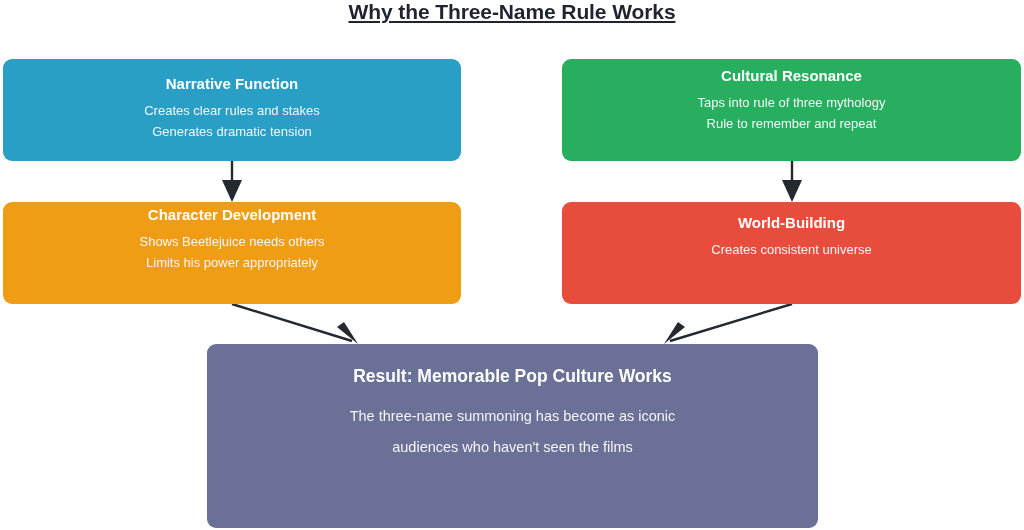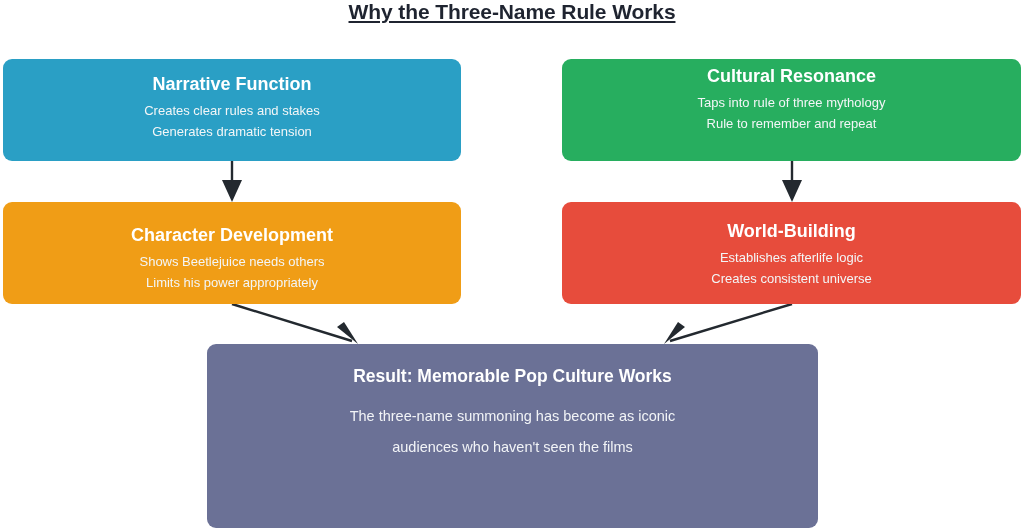--- a/index.html
+++ b/index.html
@@ -62,21 +62,21 @@
   .node {
     position: absolute;
     border-radius: 9px;
     box-sizing: border-box;
     display: flex;
     flex-direction: column;
     align-items: center;
     overflow: hidden;
   }
   .node-title {
-    font-size: 18px;
+    font-size: 15px;
     font-weight: bold;
     color: #ffffff;
     text-align: center;
     line-height: 18px;
     width: 100%;
   }
   .node-lines {
     width: 100%;
     text-align: center;
   }
@@ -92,25 +92,25 @@
   #node-narrative {
     left: 3px;  top: 59px;  width: 458px; height: 102px;
     padding-top: 16px;
   }
   #node-cultural {
     left: 562px; top: 59px; width: 459px; height: 102px;
     padding-top: 8px;
   }
   #node-character {
     left: 3px;  top: 202px; width: 458px; height: 102px;
-    padding-top: 24px;
+    padding-top: 4px;
   }
   #node-world {
     left: 562px; top: 202px; width: 459px; height: 102px;
-    padding-top: 20px;
+    padding-top: 12px;
   }
   #node-result {
     left: 207px; top: 344px; width: 611px; height: 184px;
     padding-top: 22px;
   }
   #node-result .node-title {
     font-size: 17.5px;
     line-height: 21px;
   }
   #node-result .node-lines {
@@ -178,21 +178,20 @@
     <div class="node-title">Character Development</div>
     <div class="node-lines">
       <div class="node-line">Shows Beetlejuice needs others</div>
       <div class="node-line">Limits his power appropriately</div>
     </div>
   </div>
 
   <div class="node" id="node-world" style="background:#e74c3c;">
     <div class="node-title">World-Building</div>
     <div class="node-lines">
-      <div class="node-line">Establishes afterlife logic</div>
       <div class="node-line">Creates consistent universe</div>
     </div>
   </div>
 
   <div class="node" id="node-result" style="background:#6b7196;">
     <div class="node-title">Result: Memorable Pop Culture Works</div>
     <div class="node-lines">
       <div class="node-line">The three-name summoning has become as iconic</div>
       <div class="node-line">audiences who haven't seen the films</div>
     </div>

